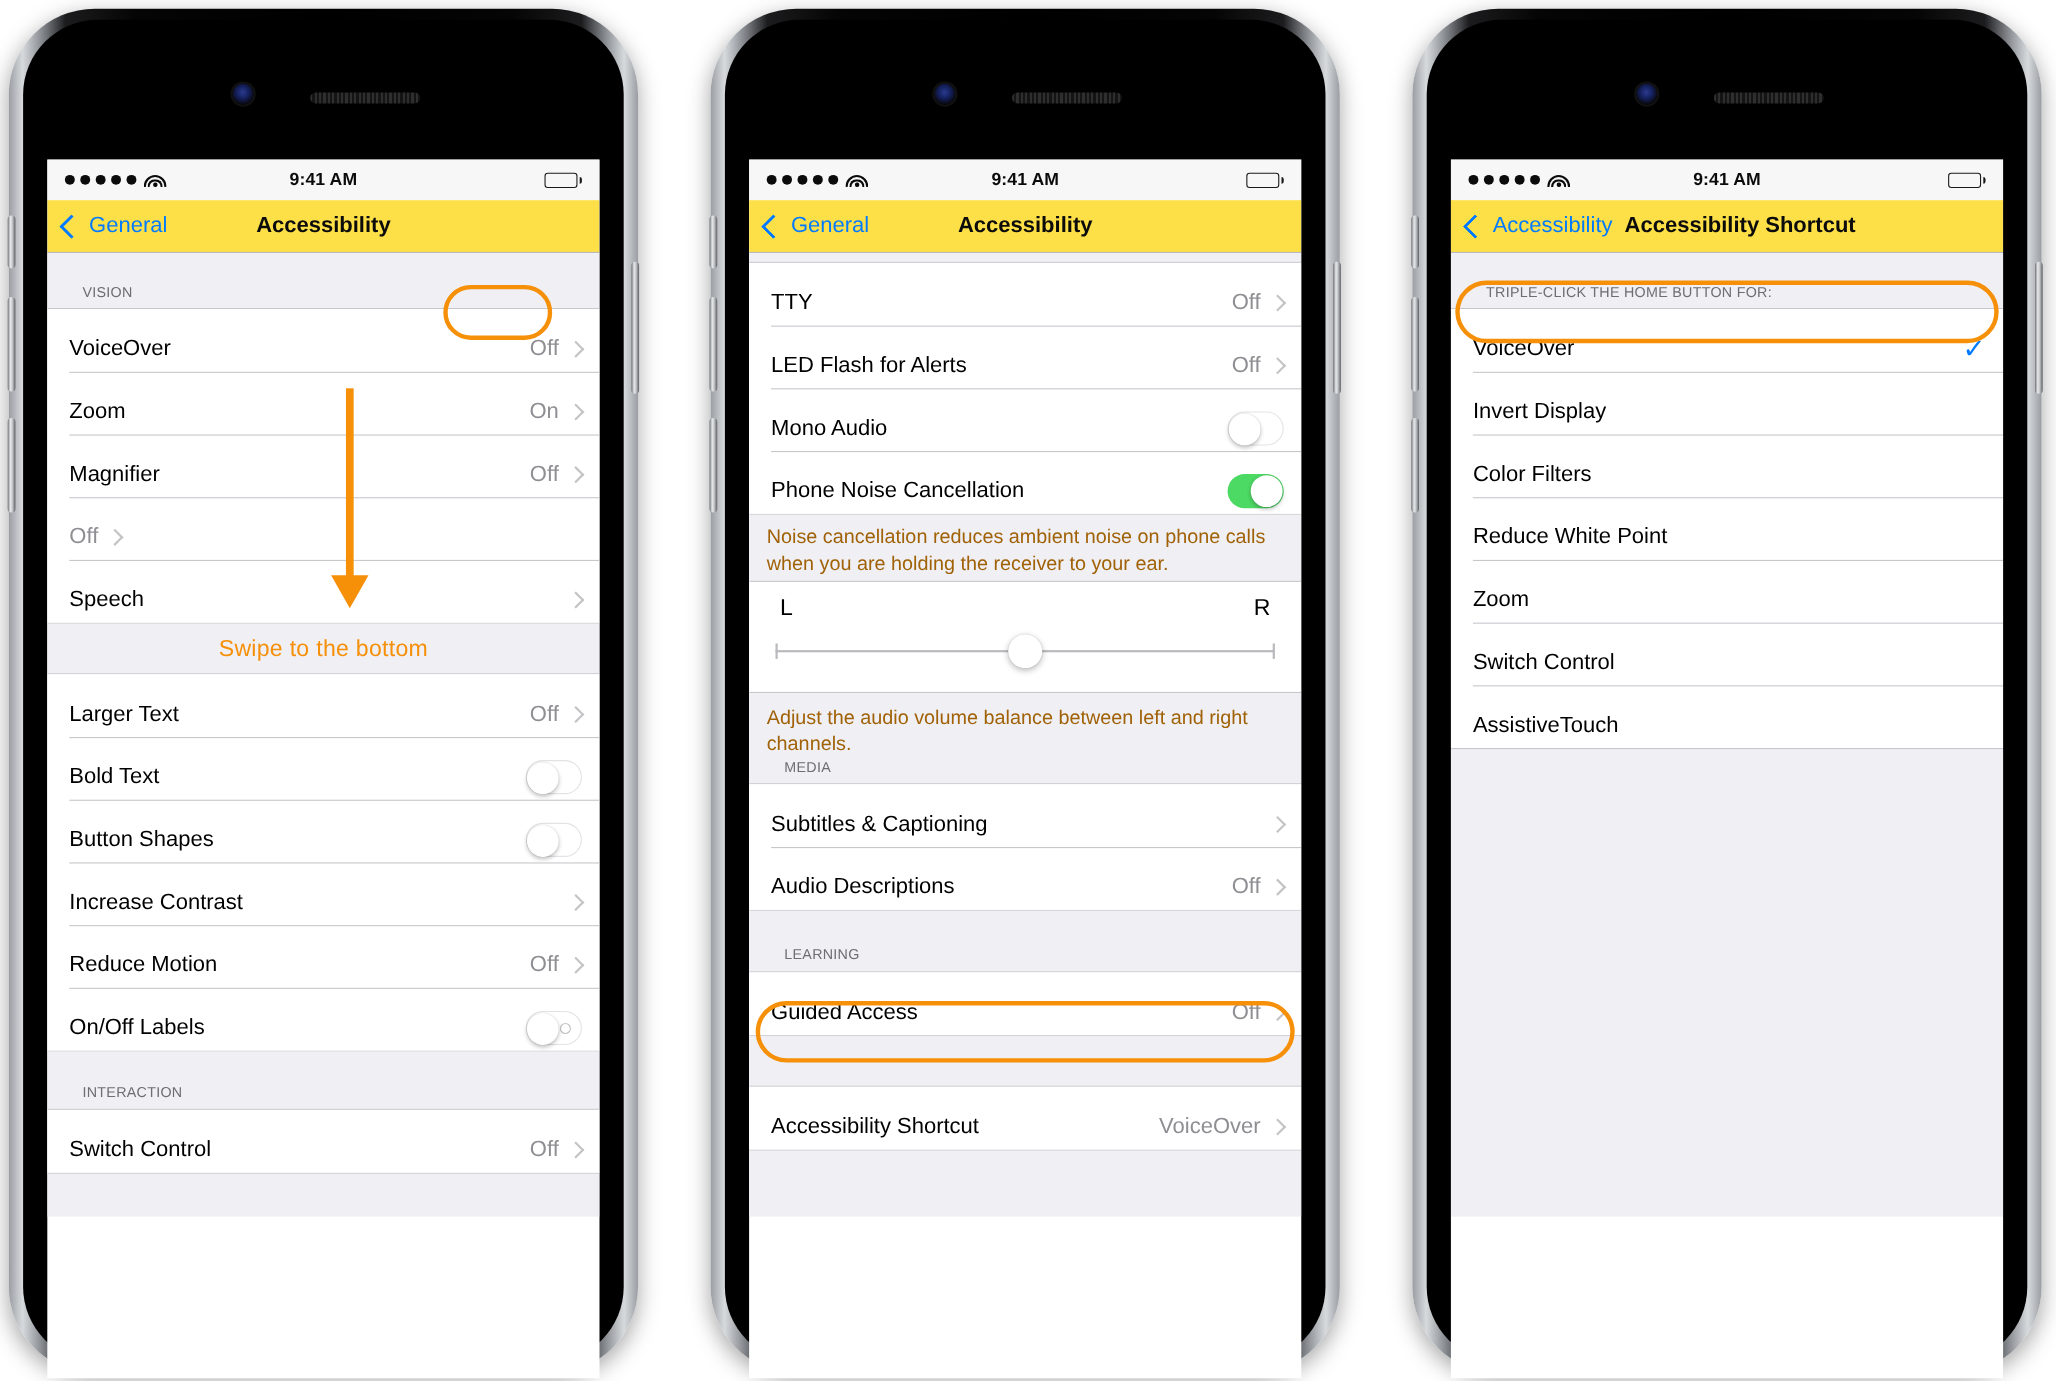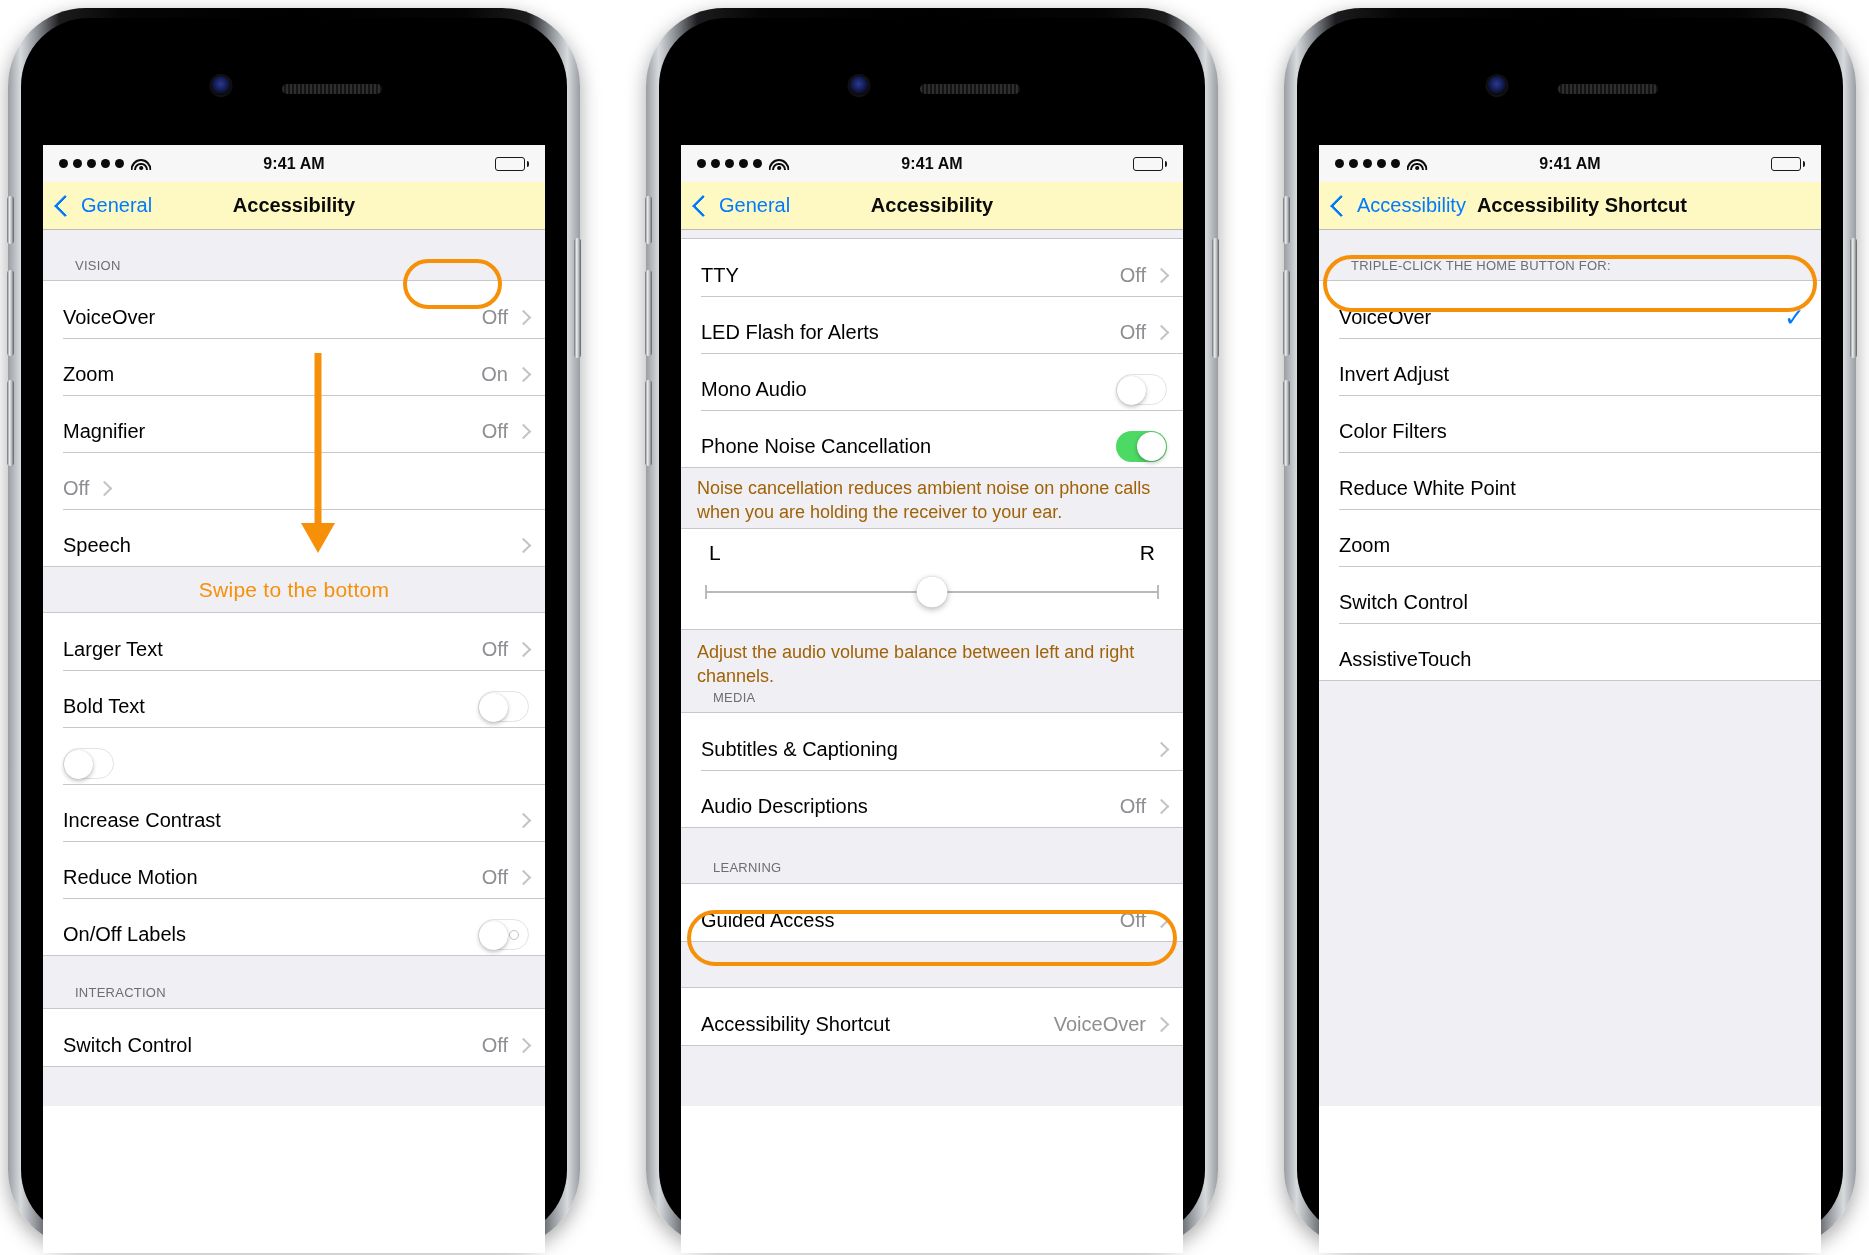--- a/index.html
+++ b/index.html
@@ -62,21 +62,21 @@
   .wifi i.a{width:17px;height:9px;}
   .wifi i.b{width:10px;height:5.5px;}
   .wifi i.c{width:3.6px;height:3.6px;border-radius:50%;background:#0b0b0b;border:none;}
   .sb-time{position:absolute;left:0;right:0;text-align:center;font-size:16px;font-weight:bold;color:#0b0b0b;letter-spacing:.1px;}
   .sb-batt{position:absolute;right:16px;display:flex;align-items:center;}
   .batt-shell{width:30px;height:14px;border:1.6px solid #1a1a1a;border-radius:3px;padding:1.6px;box-sizing:border-box;}
   .batt-fill{width:100%;height:100%;background:#1a1a1a;border-radius:1px;}
   .batt-cap{width:2.4px;height:6px;background:#1a1a1a;border-radius:0 2px 2px 0;margin-left:1.4px;}
 
   
-  .navbar{height:47px;background:#fef9c3;border-bottom:.5px solid #b9b9bb;
+  .navbar{height:47px;background:#fde047;border-bottom:.5px solid #b9b9bb;
     position:relative;display:flex;align-items:center;}
   .nav-back{position:absolute;left:14px;display:flex;align-items:center;gap:7px;color:#007aff;}
   .chev-back{width:13px;height:13px;border-left:3.4px solid #007aff;border-bottom:3.4px solid #007aff;
     transform:rotate(45deg);border-radius:1px;margin-right:1px;}
   .nav-back-label{font-size:20px;color:#007aff;}
   .nav-title{position:absolute;left:0;right:0;text-align:center;font-size:20px;font-weight:bold;color:#0b0b0b;}
   .navbar.inline{justify-content:flex-start;}
   .navbar.inline .nav-inline{display:flex;align-items:center;gap:7px;margin-left:14px;}
   .navbar.inline .nav-inline .nav-title-i{font-size:20px;font-weight:bold;color:#0b0b0b;margin-left:4px;}
 
@@ -217,20 +217,21 @@
             <span class="row-value">Off</span>
             <span class="chev"></span>
           </div>
           <div class="row">
             <span class="row-label">Bold Text</span>
             <span class="sw off">
                 <span class="knob"></span>
               </span>
           </div>
           <div class="row">
+            <span class="row-label">Button Shapes</span>
             <span class="sw off">
                 <span class="knob"></span>
               </span>
           </div>
           <div class="row">
             <span class="row-label">Increase Contrast</span>
             <span class="chev"></span>
           </div>
           <div class="row">
             <span class="row-label">Reduce Motion</span>
@@ -430,21 +431,21 @@
 
       <div class="table">
         <div class="grp-hdr" style="height:50px;padding-bottom:7px">TRIPLE-CLICK THE HOME BUTTON FOR:</div>
 
         <div class="rows">
           <div class="row">
             <span class="row-label">VoiceOver</span>
             <span class="check">✓</span>
           </div>
           <div class="row">
-            <span class="row-label">Invert Adjust</span>
+            <span class="row-label">Invert Display</span>
           </div>
           <div class="row">
             <span class="row-label">Color Filters</span>
           </div>
           <div class="row">
             <span class="row-label">Reduce White Point</span>
           </div>
           <div class="row">
             <span class="row-label">Zoom</span>
           </div>

